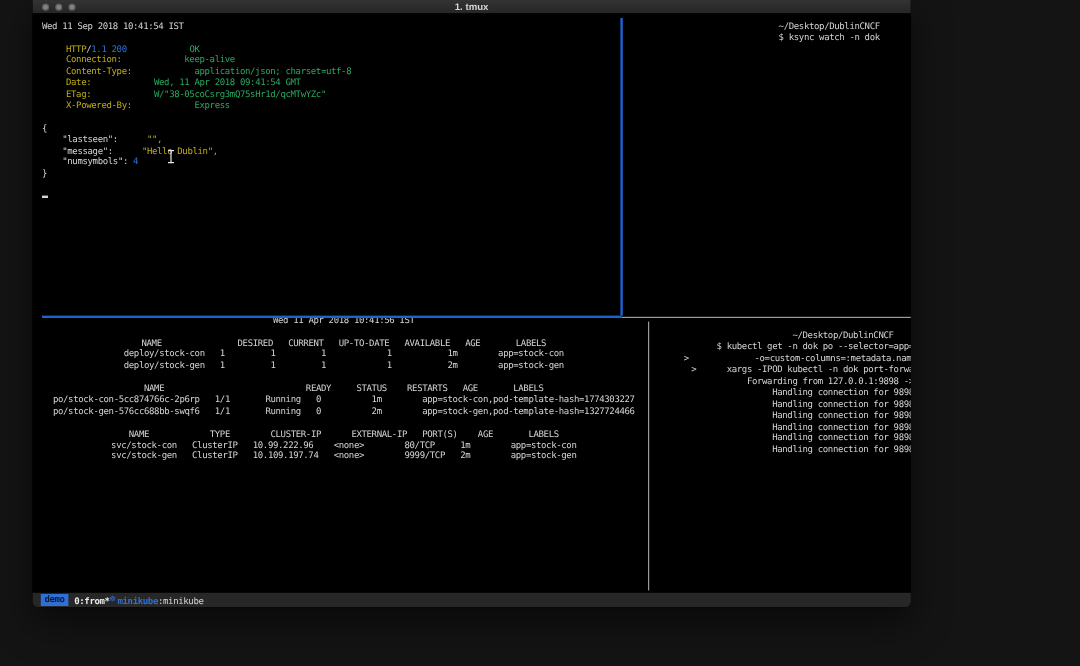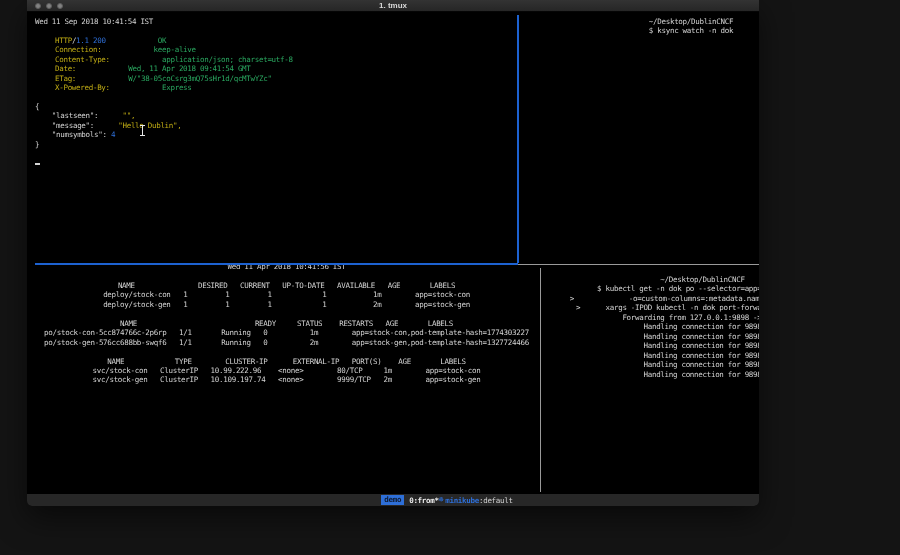--- a/index.html
+++ b/index.html
@@ -53,21 +53,21 @@
                vertical-align:middle;}
 
   .ibeam{position:absolute;left:112px;top:112px;width:7px;height:11px;}
   .ibeam .stem{position:absolute;left:3px;top:0;width:1px;height:11px;
                background:#e8e8e8;}
   .ibeam .cap{position:absolute;left:1px;width:5px;height:1px;background:#e8e8e8;}
   .ibeam .cap.t{top:0;} .ibeam .cap.b{bottom:0;}
 
   .statusbar{position:absolute;left:0;bottom:0;width:840px;height:12px;
              background:#272727;display:flex;align-items:center;
-             justify-content:center;padding:0 7px;
+             justify-content:flex-start;padding:0 7px;
              font-size:7.5px;letter-spacing:-0.3px;}
   .status-left{display:flex;align-items:center;}
   .session-chip{background:var(--blue);color:#0d1b33;font-weight:bold;
                 padding:0 3px;line-height:10px;}
   .window-tab{color:#ececec;font-weight:bold;margin-left:5px;}
   .status-right{display:flex;align-items:center;color:var(--white);}
   .k8s-icon{color:var(--blue);margin-right:2px;font-size:8px;line-height:10px;}
   .ctx{color:var(--blue);font-weight:bold;}
 </style>
 </head>
@@ -154,18 +154,18 @@
     </div>
 
     <div class="statusbar">
       <div class="status-left">
         <span class="session-chip">demo</span>
         <span class="window-tab">0:from*</span>
       </div>
       <div class="status-right">
         <span class="k8s-icon">☸</span>
         <span class="ctx">minikube</span>
-        <span class="c-white">:default</span>
+        <span class="c-white">:minikube</span>
       </div>
     </div>
 
   </div>
 </div>
 
 </body></html>

